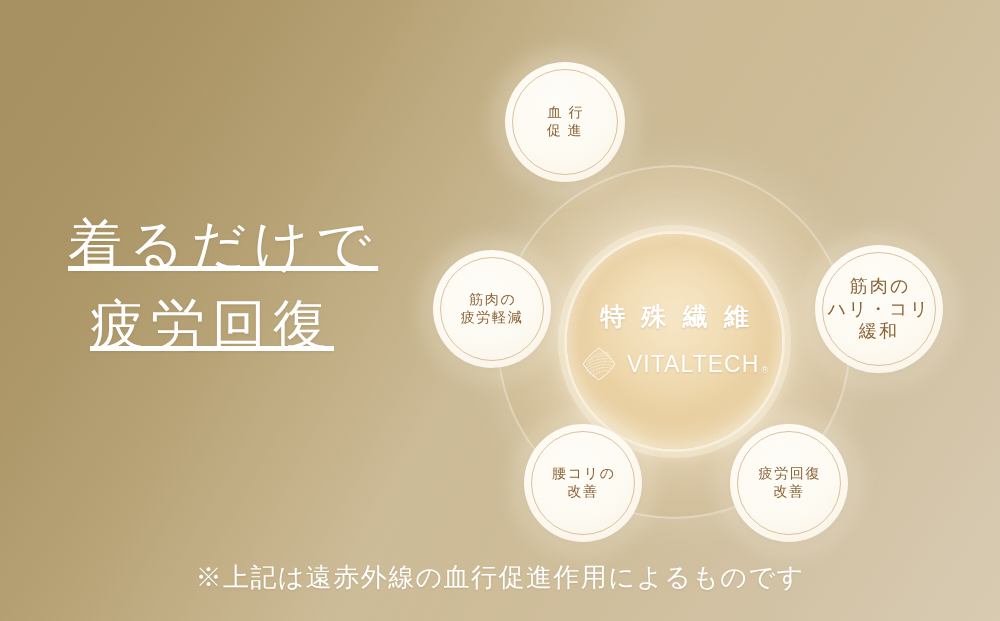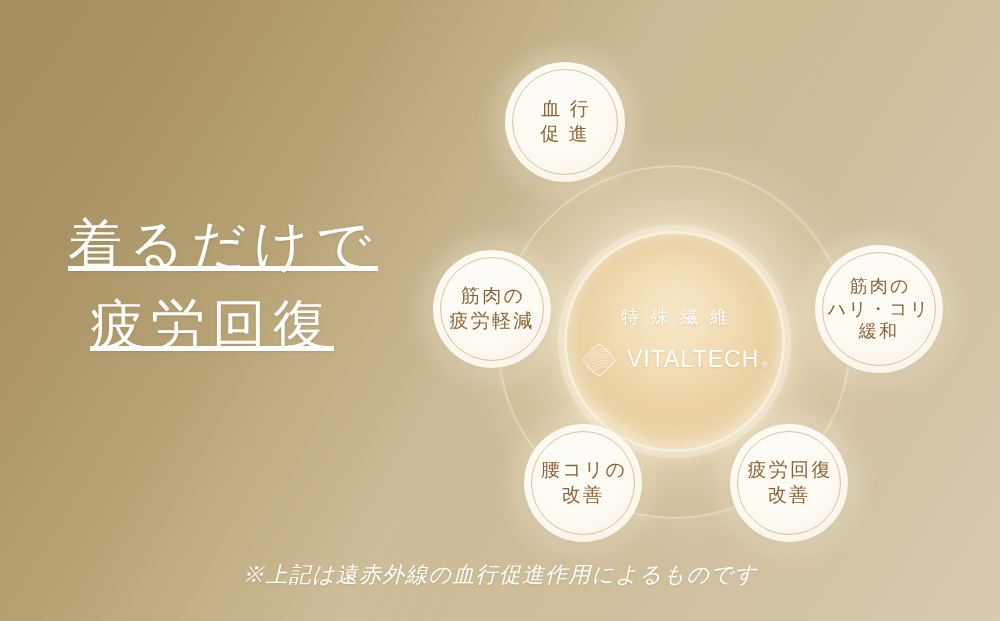--- a/index.html
+++ b/index.html
@@ -149,24 +149,24 @@
     width: 215px;
     height: 215px;
     display: flex;
     flex-direction: column;
     align-items: center;
     justify-content: center;
     gap: 12px;
   }
   .core-title {
     color: #ffffff;
-    font-size: 18px;
+    font-size: 25px;
     letter-spacing: 0.20em;
     text-indent: 0.20em;
-    font-weight: 400;
+    font-weight: 700;
     text-shadow: 0 1px 2px rgba(160,126,66,0.30);
     white-space: nowrap;
   }
   .brand {
     display: flex;
     align-items: center;
     gap: 9px;
   }
   .brand-mark { width: 38px; height: 38px; display: block; }
   .brand-text {
@@ -208,21 +208,21 @@
     position: absolute;
     left: 7px; top: 7px; right: 7px; bottom: 7px;
     border-radius: 50%;
     border: 1px solid #c69e6a;
     opacity: 0.62;
   }
   .bubble-label {
     position: relative;
     z-index: 2;
     color: #8a6235;
-    font-size: 19px;
+    font-size: 14px;
     line-height: 1.30;
     letter-spacing: 0.12em;
     text-indent: 0.12em;
     text-align: center;
     white-space: pre-line;
     font-weight: 400;
   }
   .bubble.b-three .bubble-label {
     font-size: 18px;
     line-height: 1.26;
@@ -237,25 +237,24 @@
   .b-bottom-right { left: 340px; top: 406px; width: 118px; height: 118px; }
 
   
   .footnote {
     position: absolute;
     left: 0;
     right: 0;
     top: 560px;
     text-align: center;
     color: #ffffff;
-    font-size: 22px;
+    font-size: 26px;
     letter-spacing: 0.055em;
     font-weight: 400;
     text-shadow: 0 1px 2px rgba(120,96,50,0.18);
-    font-style: italic;
   }
 </style>
 </head>
 <body>
 
 <div class="stage">
 
   <div class="sheen"></div>
 
   <div class="headline">

